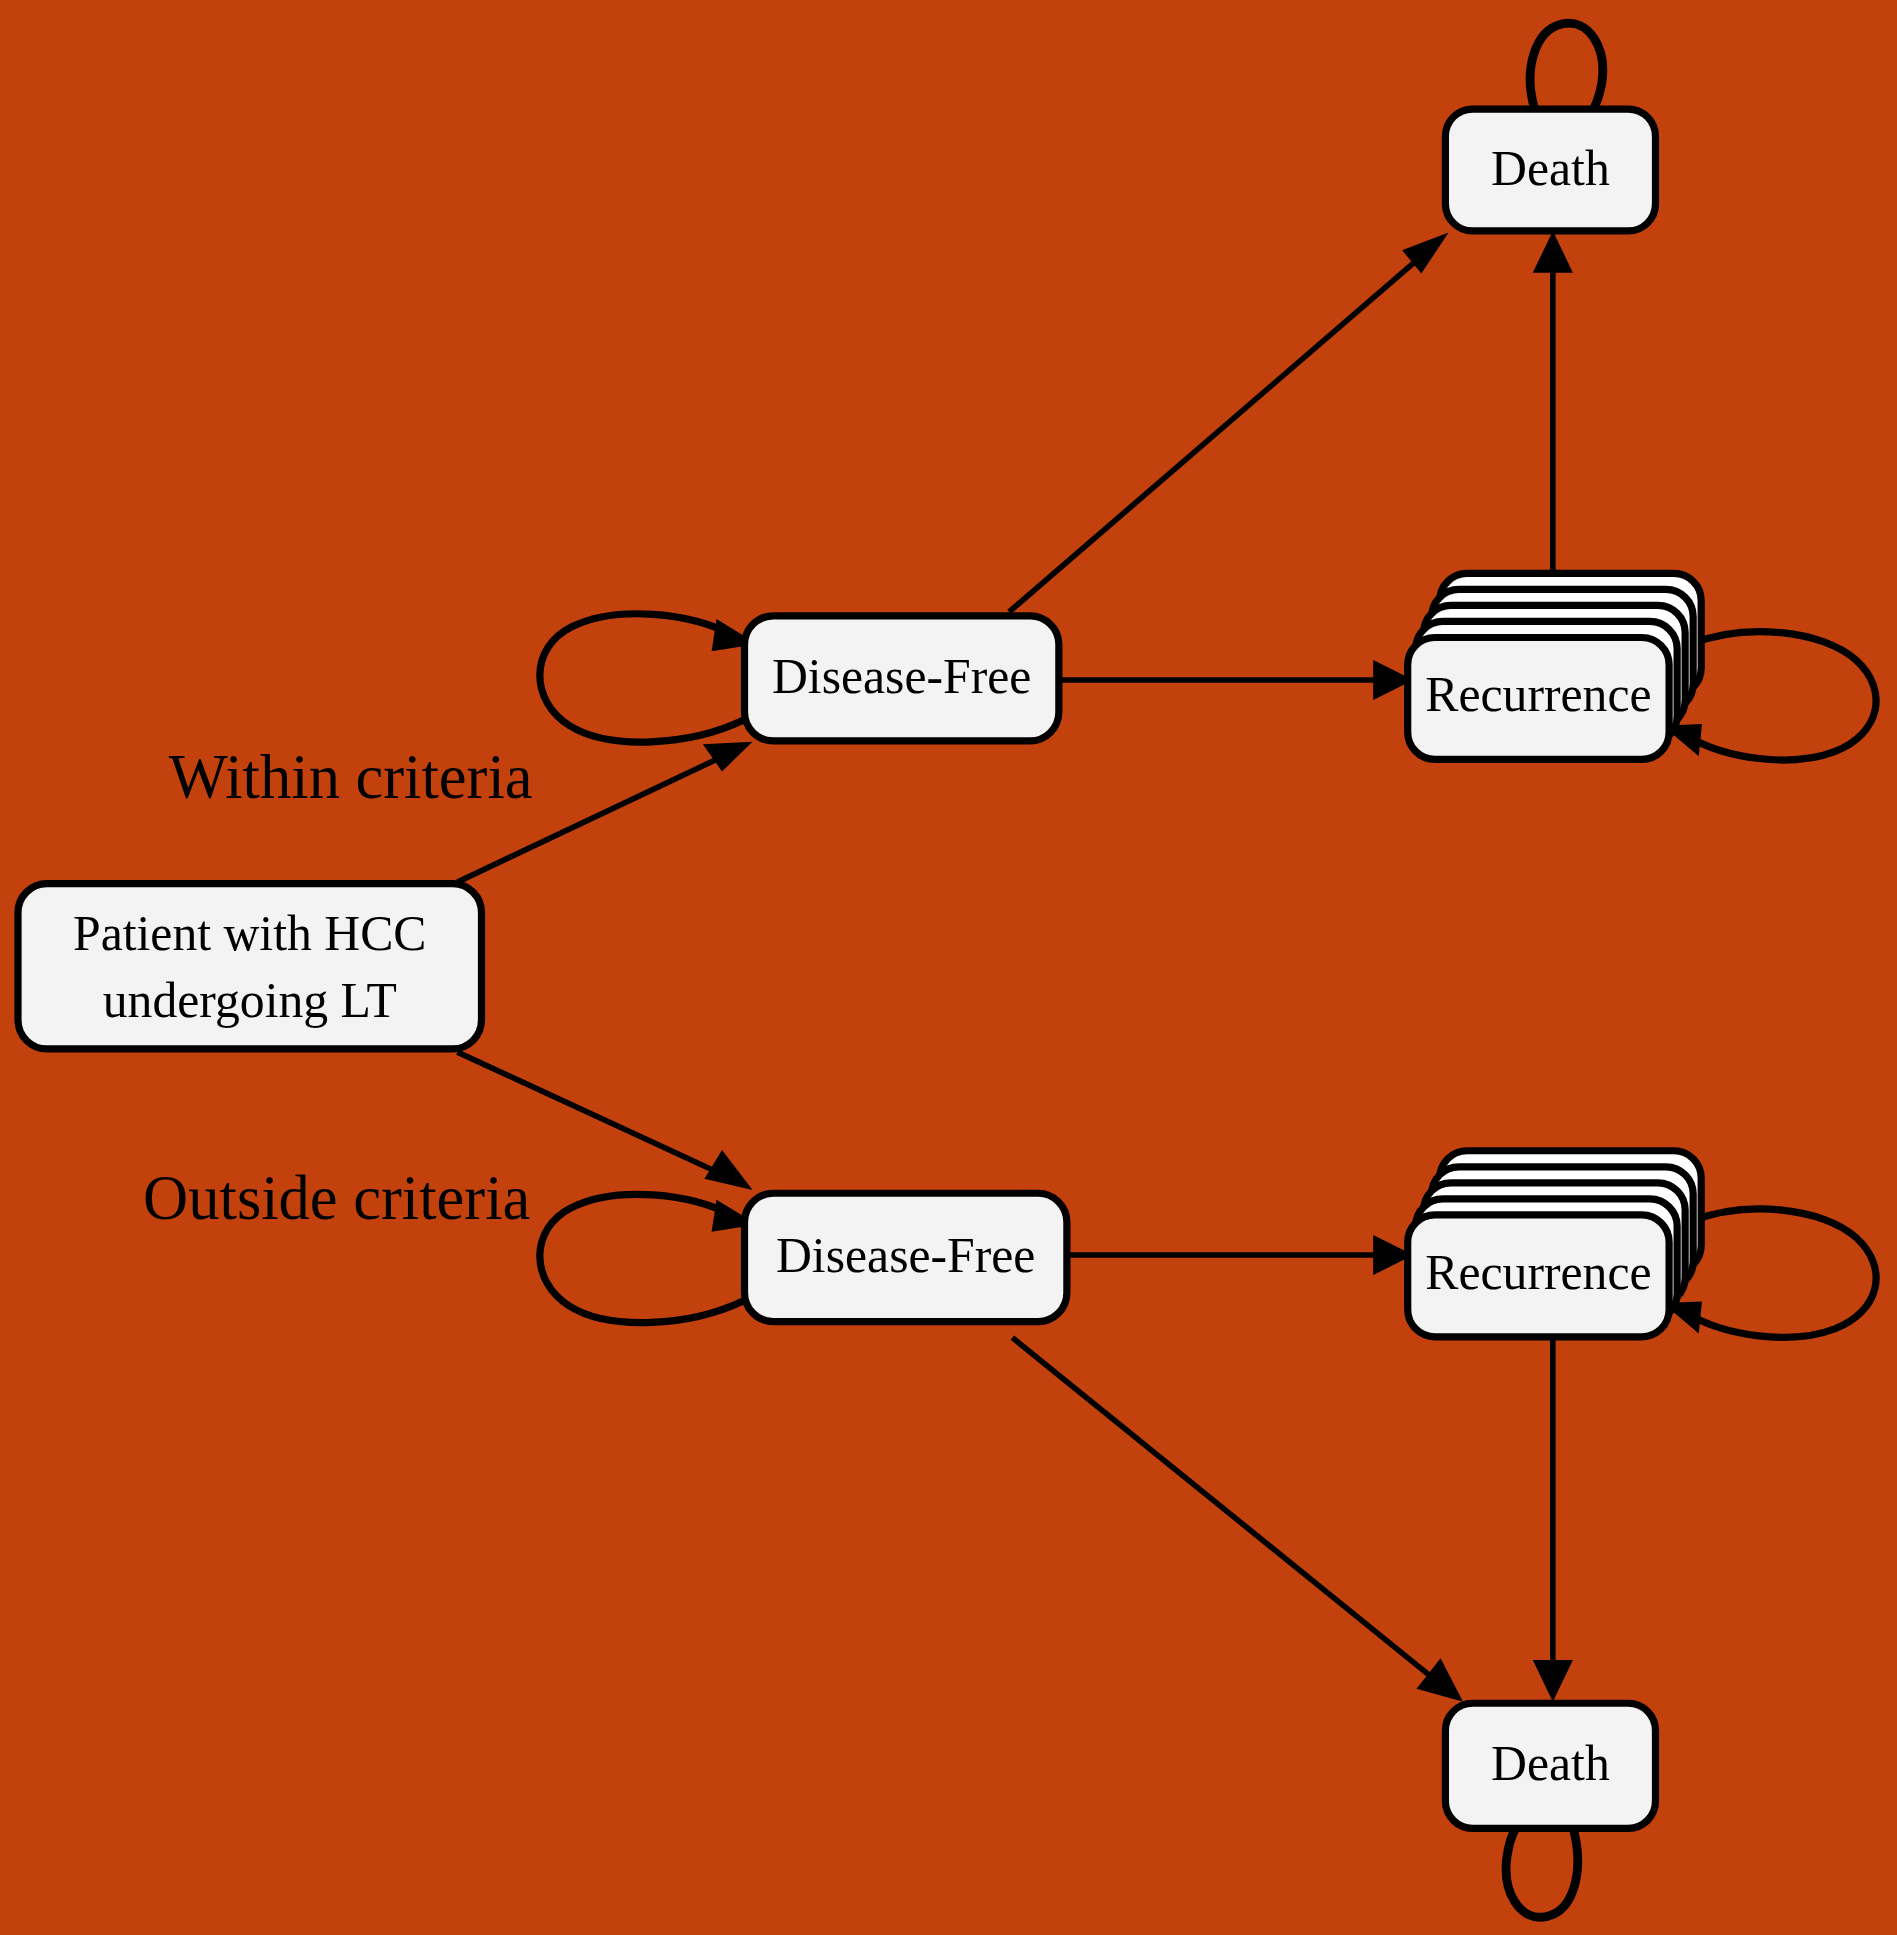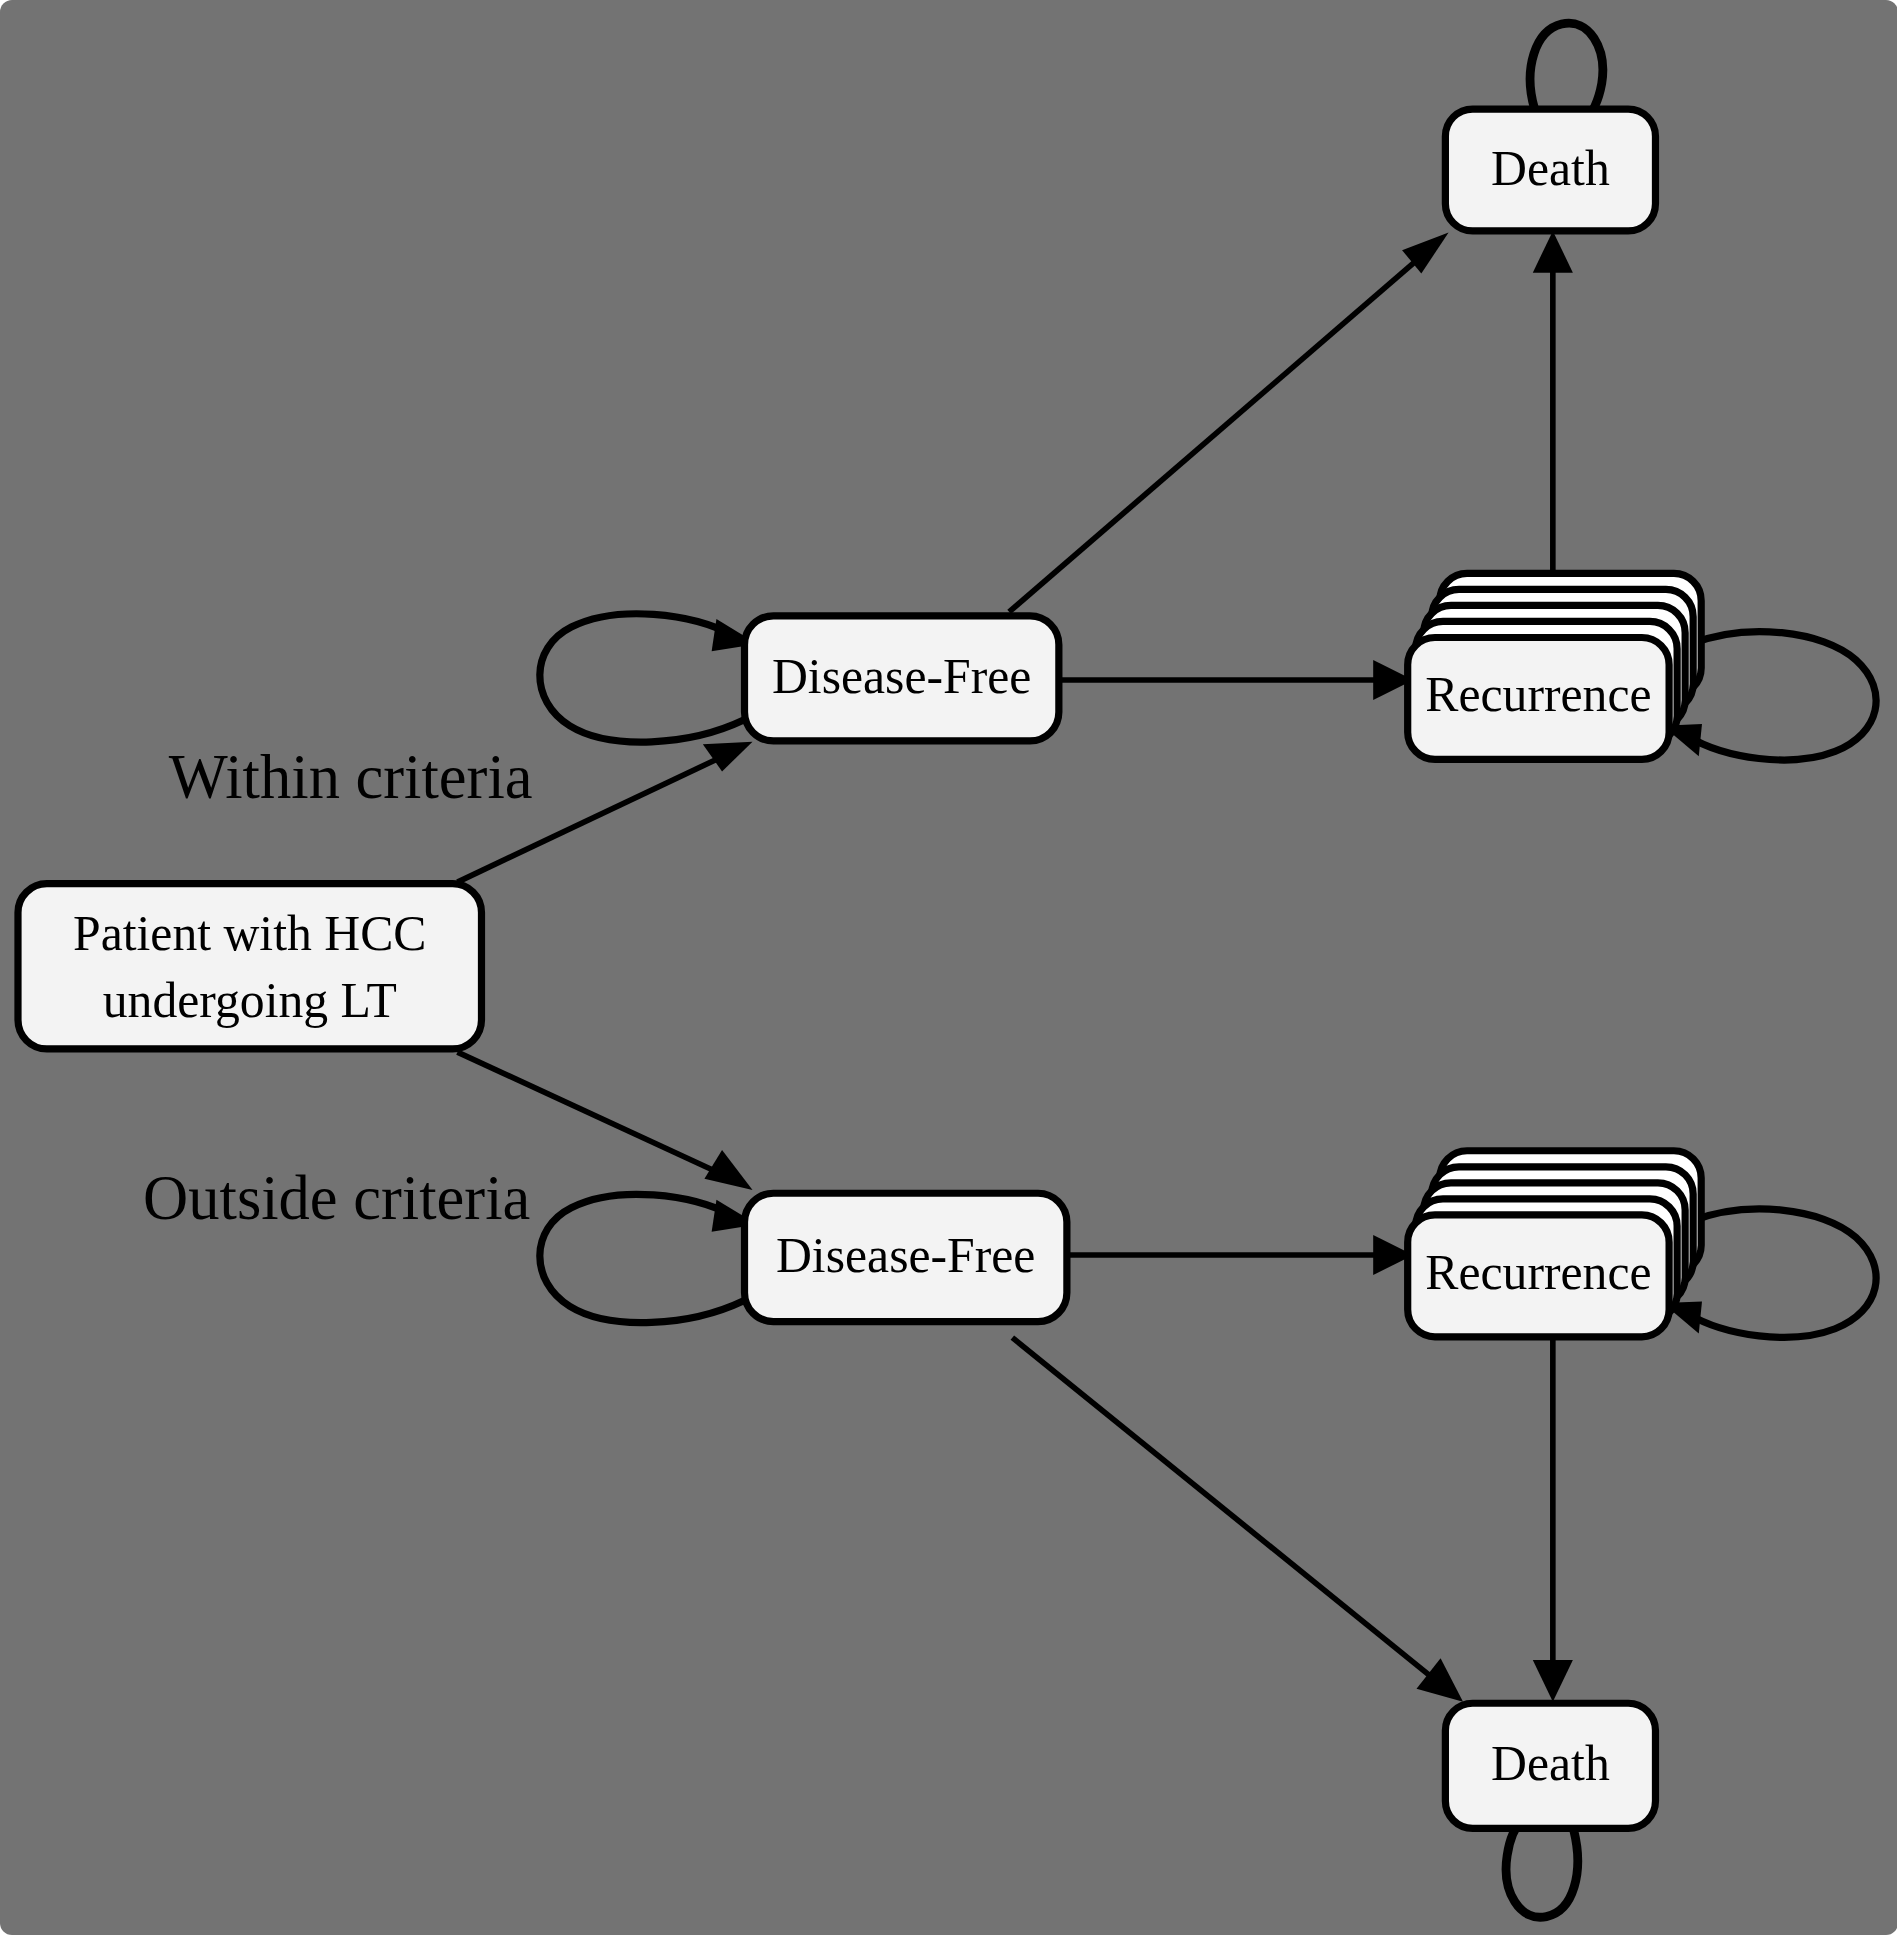--- a/index.html
+++ b/index.html
@@ -8,23 +8,22 @@
     padding: 0;
     background: #ffffff;
   }
   body {
     font-family: "Liberation Serif", "DejaVu Serif", serif;
   }
   #diagram-root {
     position: relative;
     width: 1898px;
     height: 1935px;
-    background: #737373;
+    background: #c2410c;
     overflow: hidden;
-    border-radius: 12px;
   }
   svg#diagram-svg {
     position: absolute;
     top: 0;
     left: 0;
     width: 1898px;
     height: 1935px;
     display: block;
   }
   .node-shape {

